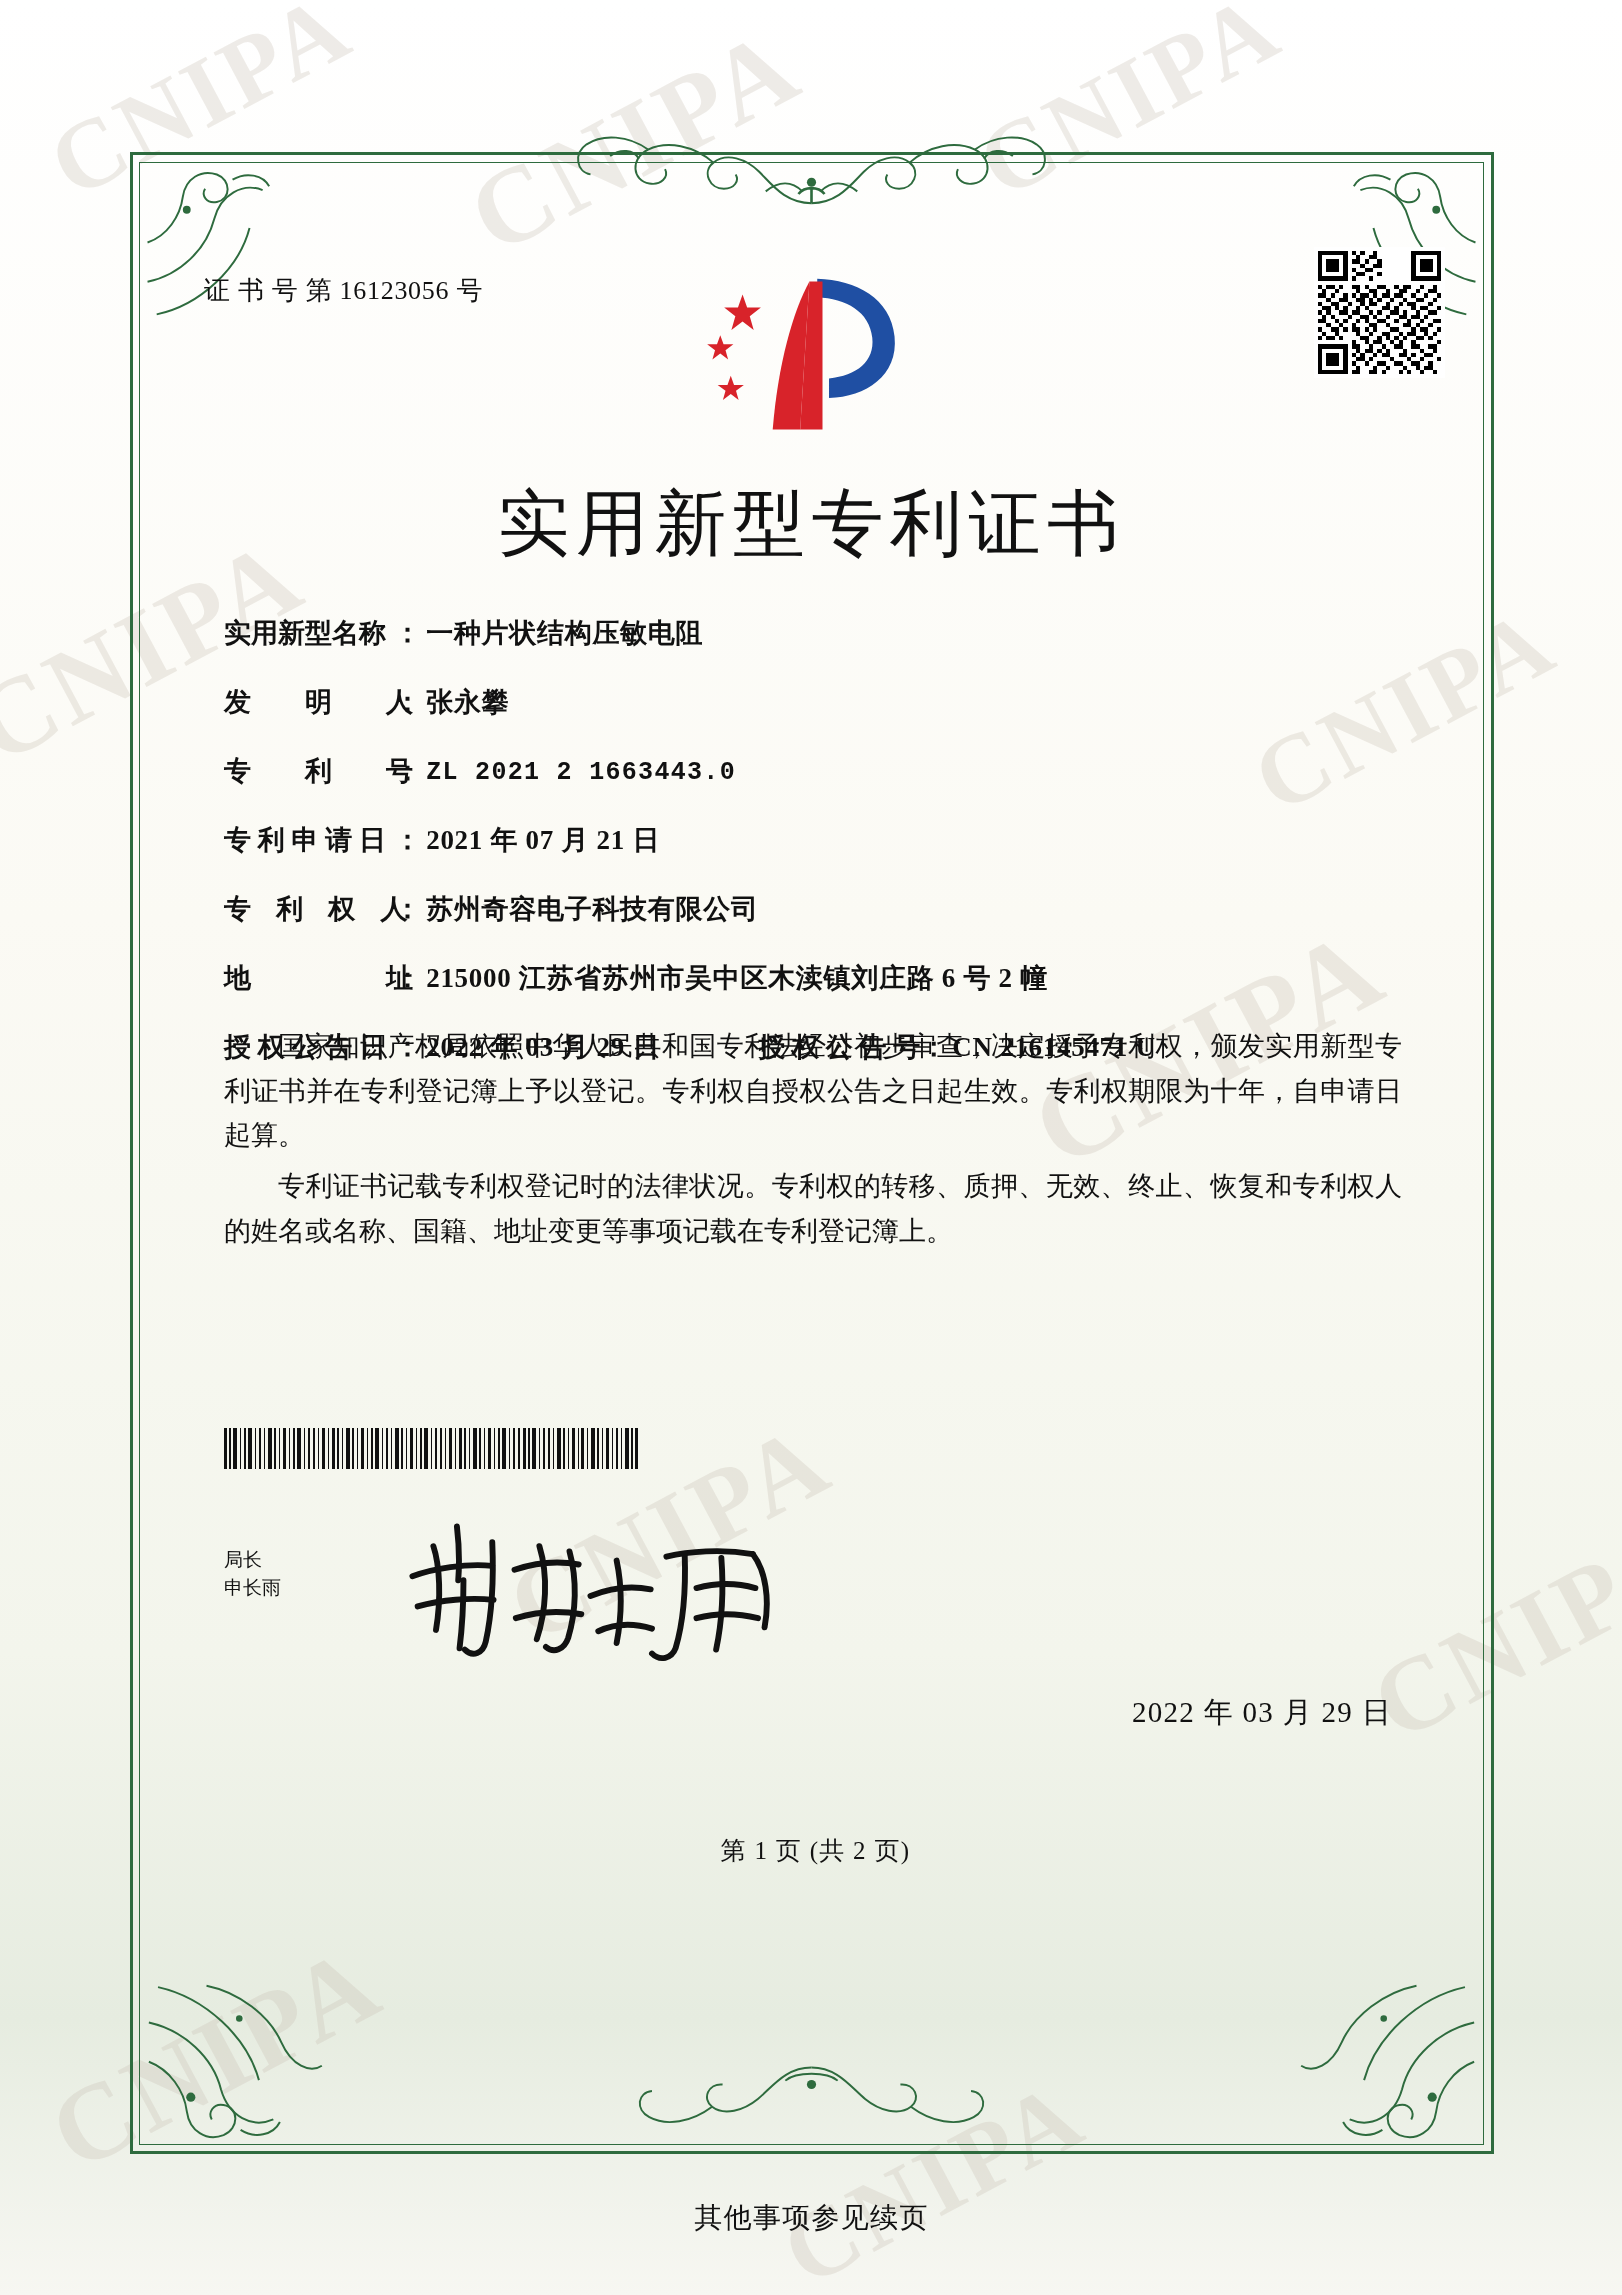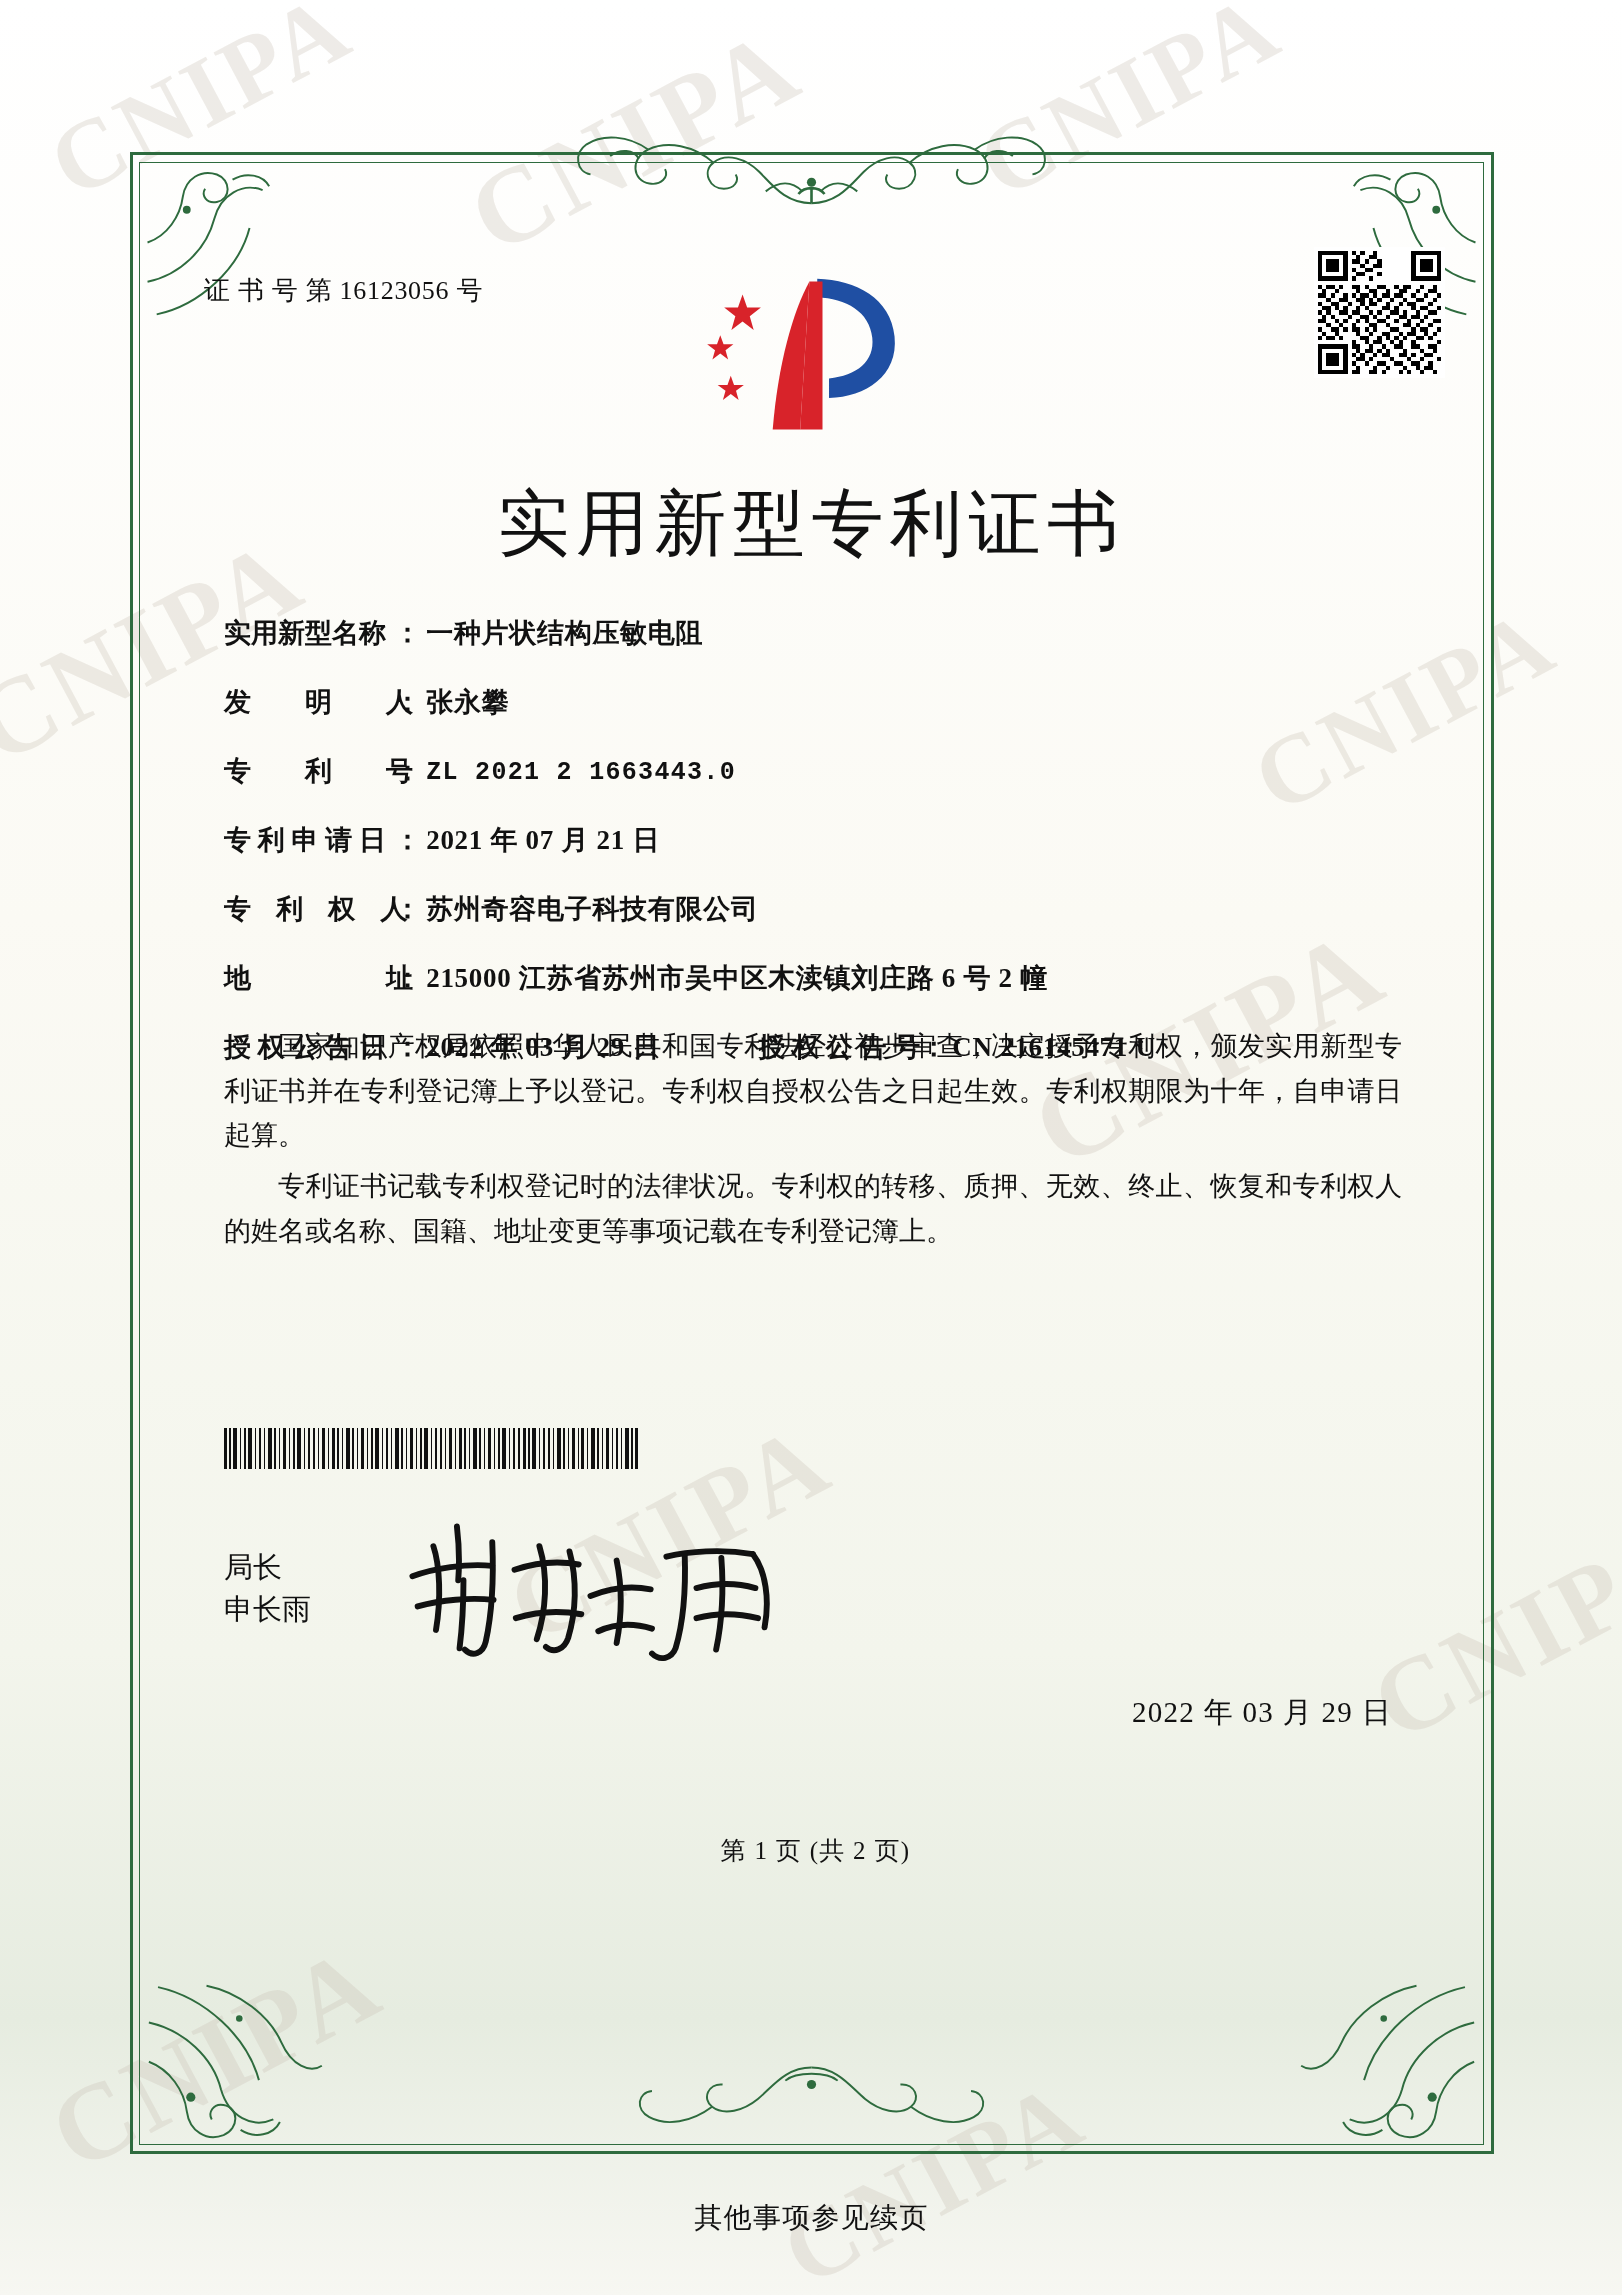--- a/index.html
+++ b/index.html
@@ -174,21 +174,21 @@
     position: absolute;
     left: 85px;
     top: 1266px;
     height: 41px;
   }
 
   .signature-block {
     position: absolute;
     left: 85px;
     top: 1384px;
-    font-size: 29px;
+    font-size: 19px;
     line-height: 1.45;
     color: #111;
   }
 
   .signature-img {
     position: absolute;
     left: 255px;
     top: 1358px;
     width: 406px;
     height: 144px;

